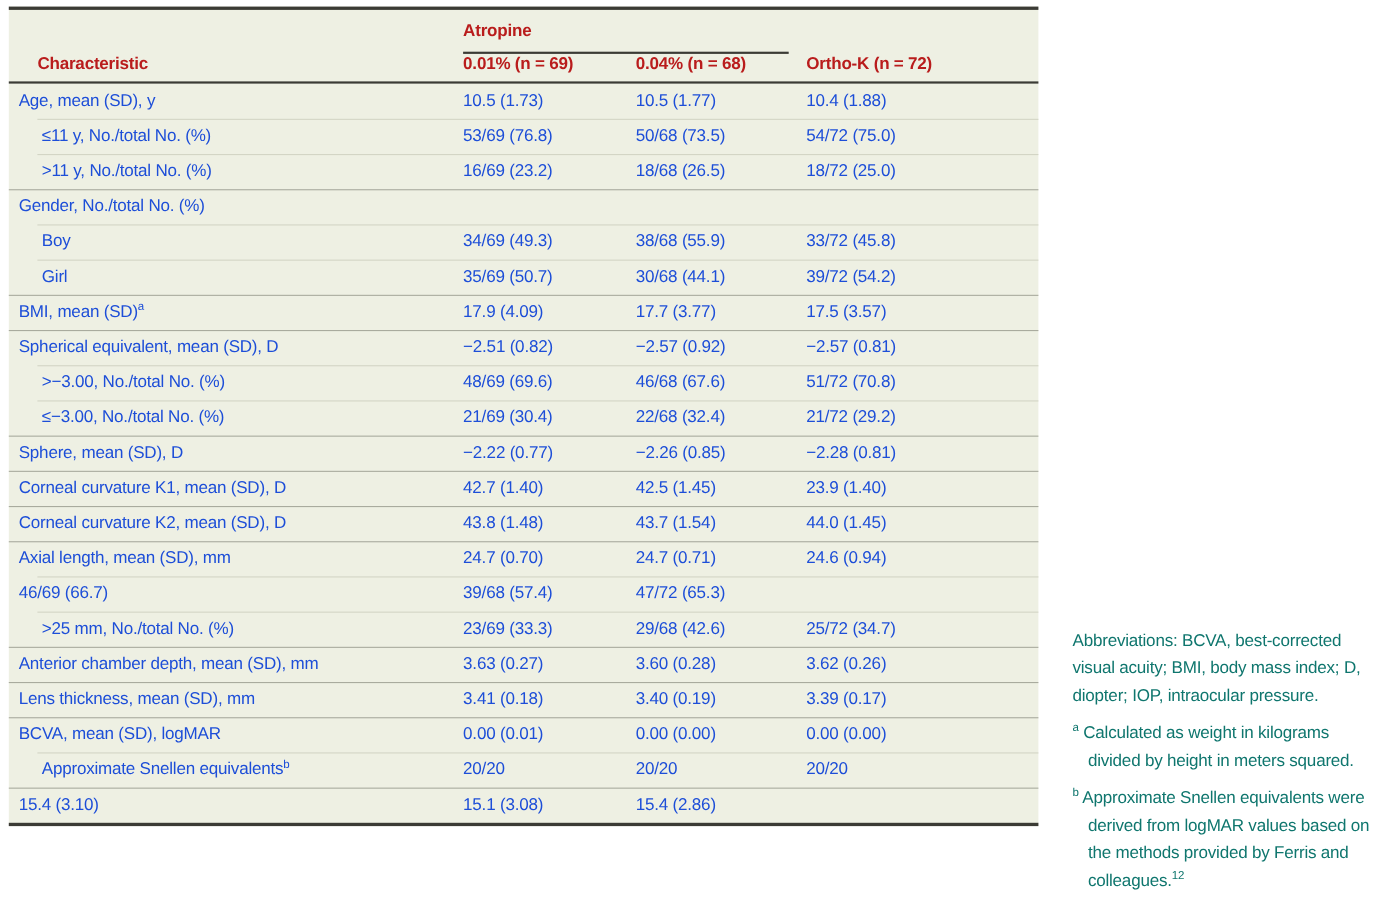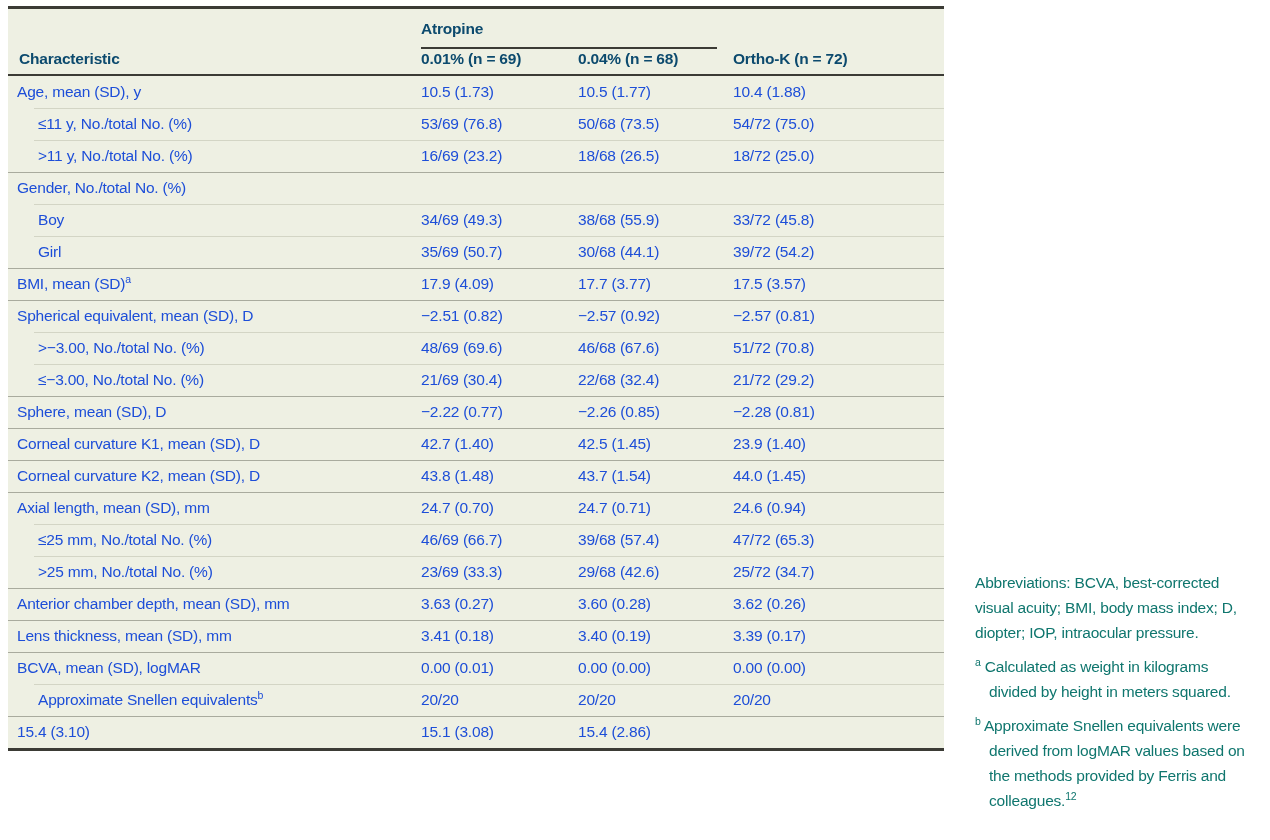--- a/index.html
+++ b/index.html
@@ -19,31 +19,31 @@
     width: 936px;
     background: #eef0e3;
     border-top: 3px solid #3b3b35;
     border-bottom: 3px solid #3b3b35;
   }
   .thead {
     position: relative;
     height: 67px;
     border-bottom: 2px solid #3b3b35;
     font-weight: bold;
-    color: #0c4a6e;
+    color: #b91c1c;
     font-size: 15.5px;
     letter-spacing: -0.2px;
   }
   .spanner-label { position: absolute; left: 413px; top: 11px; }
   .spanner-rule {
     position: absolute; left: 413px; top: 38px;
     width: 296px; height: 2px; background: #3b3b35;
   }
   .hcell { position: absolute; bottom: 6px; }
-  .h-char  { left: 11px; }
+  .h-char  { left: 26px; }
   .h-col1  { left: 413px; }
   .h-col2  { left: 570px; margin-top: 20px; }
   .h-col3  { left: 725px; }
 
   .tbody { position: relative; }
   .row {
     position: relative;
     display: grid;
     grid-template-columns: 404px 157px 155px 1fr;
     padding-left: 9px;
@@ -184,21 +184,20 @@
         </div>
         <div class="row">
           <div class="divider"></div>
           <div class="cell label">Axial length, mean (SD), mm</div>
           <div class="cell value">24.7 (0.70)</div>
           <div class="cell value">24.7 (0.71)</div>
           <div class="cell value">24.6 (0.94)</div>
         </div>
         <div class="row sub">
           <div class="divider sub-div"></div>
-          <div class="cell label">≤25 mm, No./total No. (%)</div>
           <div class="cell value">46/69 (66.7)</div>
           <div class="cell value">39/68 (57.4)</div>
           <div class="cell value">47/72 (65.3)</div>
         </div>
         <div class="row sub">
           <div class="divider sub-div"></div>
           <div class="cell label">&gt;25 mm, No./total No. (%)</div>
           <div class="cell value">23/69 (33.3)</div>
           <div class="cell value">29/68 (42.6)</div>
           <div class="cell value">25/72 (34.7)</div>

